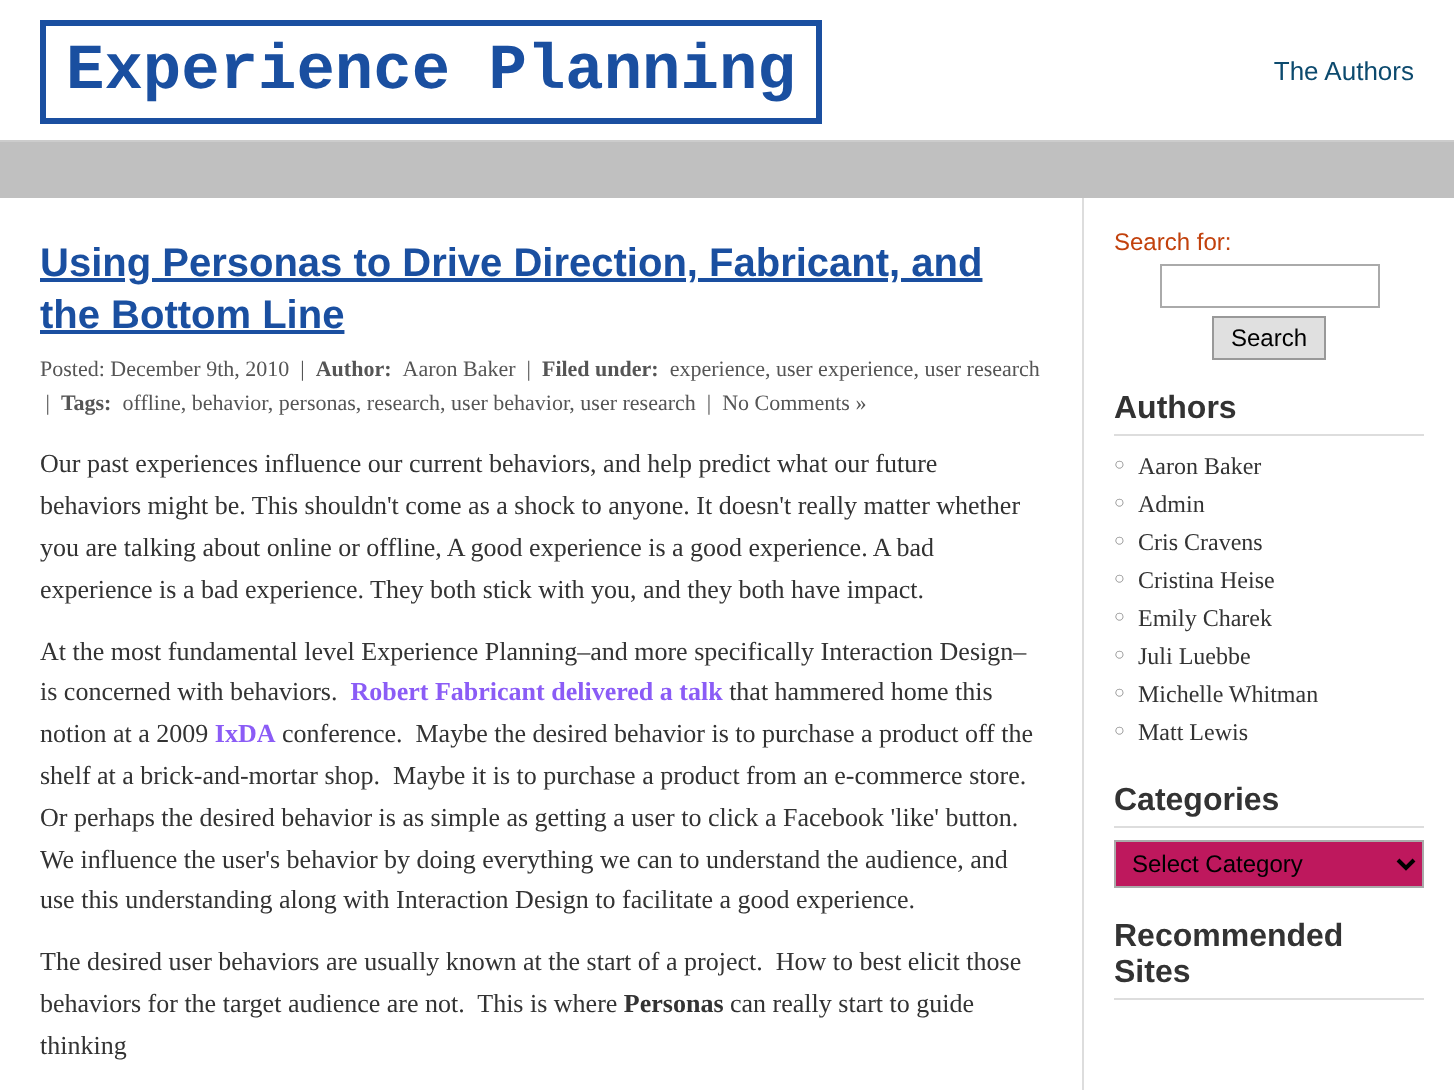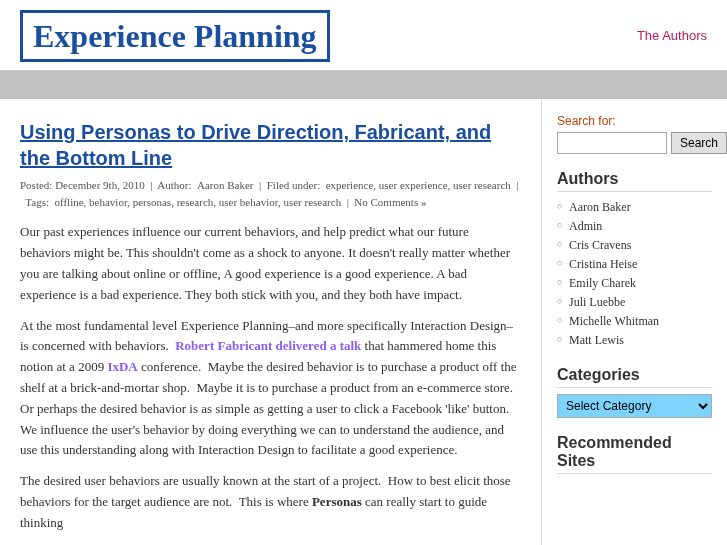--- a/index.html
+++ b/index.html
@@ -18,21 +18,21 @@
     #header {
       background: #fff;
       padding: 10px 20px 0 20px;
       display: flex;
       justify-content: space-between;
       align-items: center;
       border-bottom: 1px solid #ccc;
       padding-bottom: 8px;
     }
     #header-nav a {
-      color: #be185d;
+      color: #0c4a6e;
       text-decoration: none;
       font-size: 13px;
       font-family: Arial, sans-serif;
     }
     #nav-bar {
       background: #c0c0c0;
       height: 28px;
     }
     #content-area {
       display: flex;
@@ -59,21 +59,21 @@
     .post-title a {
       color: #1a4fa0;
       text-decoration: underline;
     }
     .post-meta {
       font-size: 11px;
       color: #555;
       margin-bottom: 12px;
       line-height: 1.5;
     }
-    .post-meta strong { font-weight: normal; }
+    .post-meta strong { font-weight: bold; }
     .post-meta a { color: #555; text-decoration: none; }
     .post-body {
       font-size: 13px;
       line-height: 1.6;
       color: #333;
     }
     .post-body p {
       margin-bottom: 10px;
     }
     .post-body a {
@@ -89,20 +89,21 @@
       font-size: 12px;
       font-family: Arial, sans-serif;
       display: block;
       margin-bottom: 4px;
       color: #c2410c;
     }
     .sidebar-search {
       display: flex;
       gap: 4px;
       align-items: center;
+      flex-direction: column;
     }
     .sidebar-search input[type=text] {
       width: 110px;
       border: 1px solid #aaa;
       padding: 2px 4px;
       font-size: 12px;
       height: 22px;
     }
     .sidebar-search button {
       padding: 2px 8px;
@@ -141,32 +142,32 @@
     }
     .sidebar-list li a {
       color: #333;
       text-decoration: none;
     }
     .sidebar-select {
       width: 100%;
       font-size: 12px;
       padding: 2px 4px;
       border: 1px solid #aaa;
-      background: #7dd3fc;
+      background: #be185d;
       height: 24px;
     }
   </style>
 </head>
 <body>
 
 <div id="wrapper">
 
   <div id="header">
     <div>
-      <span style="font-family:Liberation Serif, serif;font-size:32px;font-weight:bold;color:#1a4fa0;border:3px solid #1a4fa0;padding:4px 10px;display:inline-block;line-height:1.2;">Experience Planning</span>
+      <span style="font-family:Liberation Mono, monospace;font-size:32px;font-weight:bold;color:#1a4fa0;border:3px solid #1a4fa0;padding:4px 10px;display:inline-block;line-height:1.2;">Experience Planning</span>
     </div>
     <div id="header-nav">
       <a>The Authors</a>
     </div>
   </div>
 
   <div id="nav-bar"></div>
 
   <div id="content-area">
 

